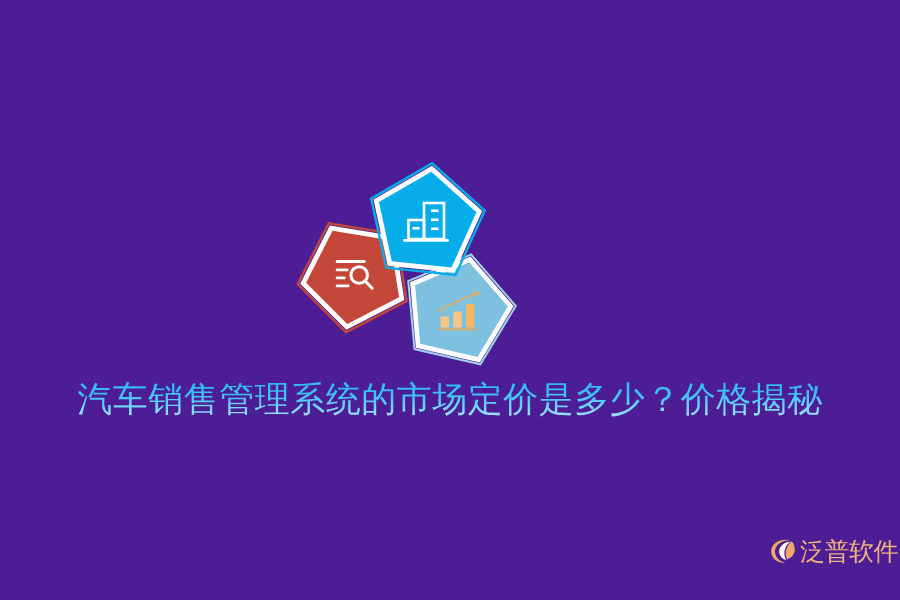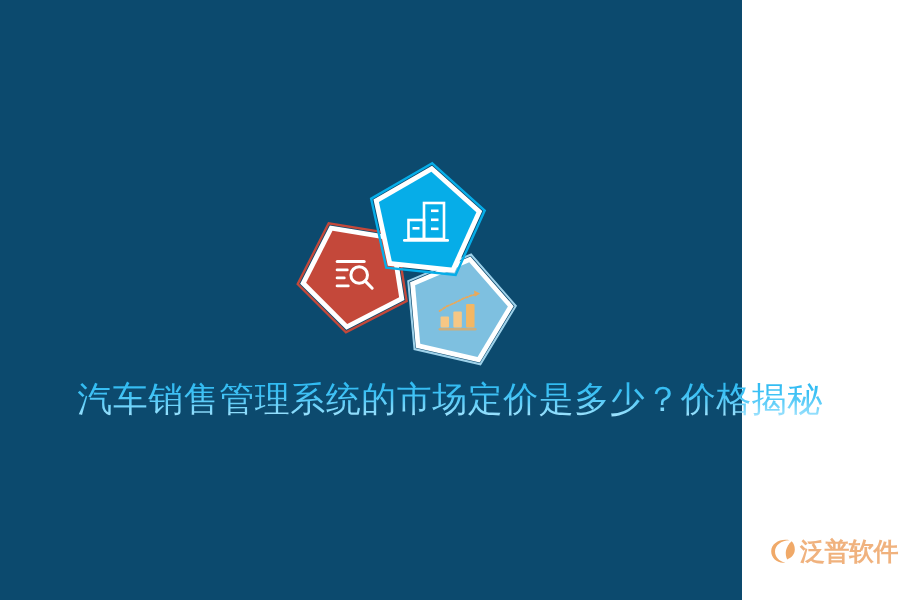--- a/index.html
+++ b/index.html
@@ -11,23 +11,23 @@
     height: 600px;
     background: #ffffff;
     font-family: "Liberation Sans", sans-serif;
     overflow: hidden;
     position: relative;
   }
 
   #stage {
     position: absolute;
     left: 0; top: 0;
-    width: 742px;
+    width: 900px;
     height: 600px;
-    background: #0c4a6e;
+    background: #4c1d95;
   }
 
   
   #hero-graphic {
     position: absolute;
     left: 283px;
     top: 148px;
     width: 260px;
     height: 225px;
   }
@@ -71,21 +71,21 @@
   }
   #watermark-mark {
     width: 30px;
     height: 30px;
     flex: 0 0 30px;
     margin-right: 2px;
   }
   #watermark-brand {
     font-family: "Liberation Sans", sans-serif;
     font-size: 25px;
-    font-weight: 700;
+    font-weight: 400;
     color: #f0b27e;
     line-height: 30px;
     letter-spacing: -0.5px;
     white-space: nowrap;
   }
   #watermark-url {
     font-family: "Liberation Serif", "DejaVu Serif", serif;
     font-size: 15px;
     font-weight: 700;
     color: #eda76a;

